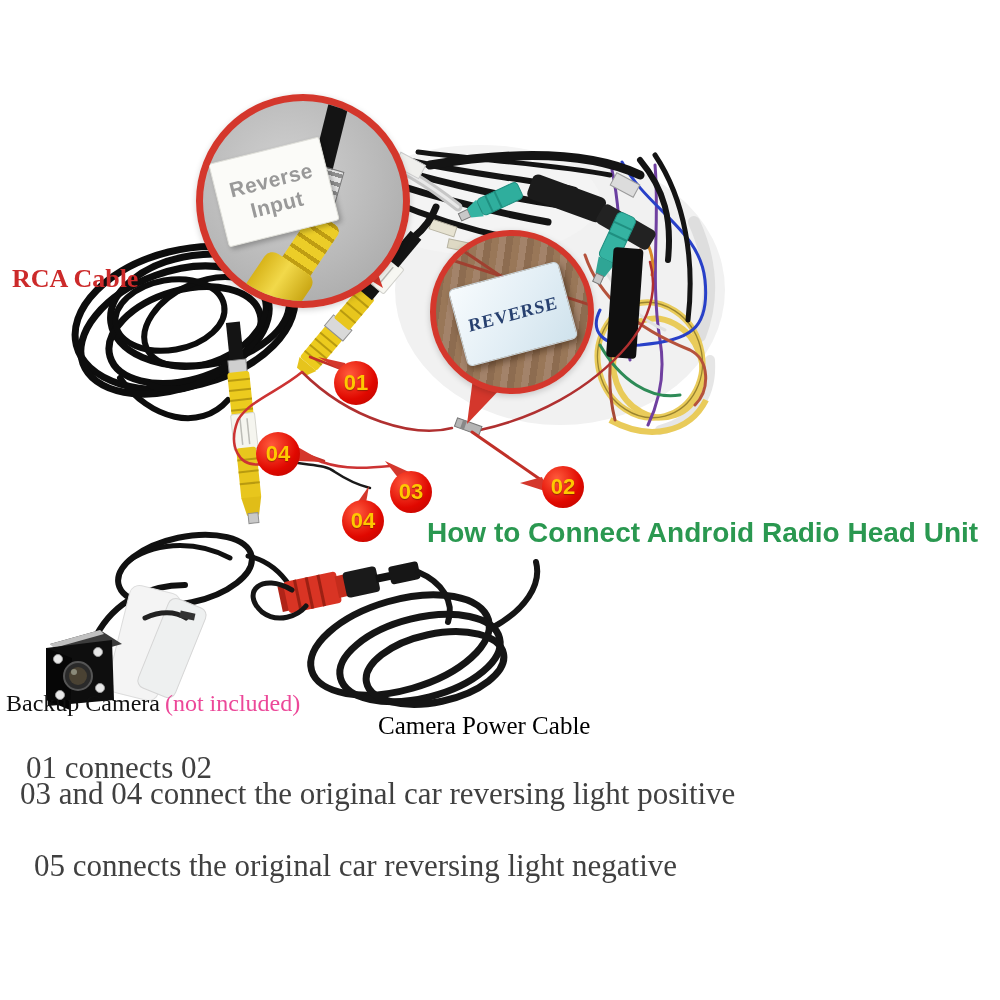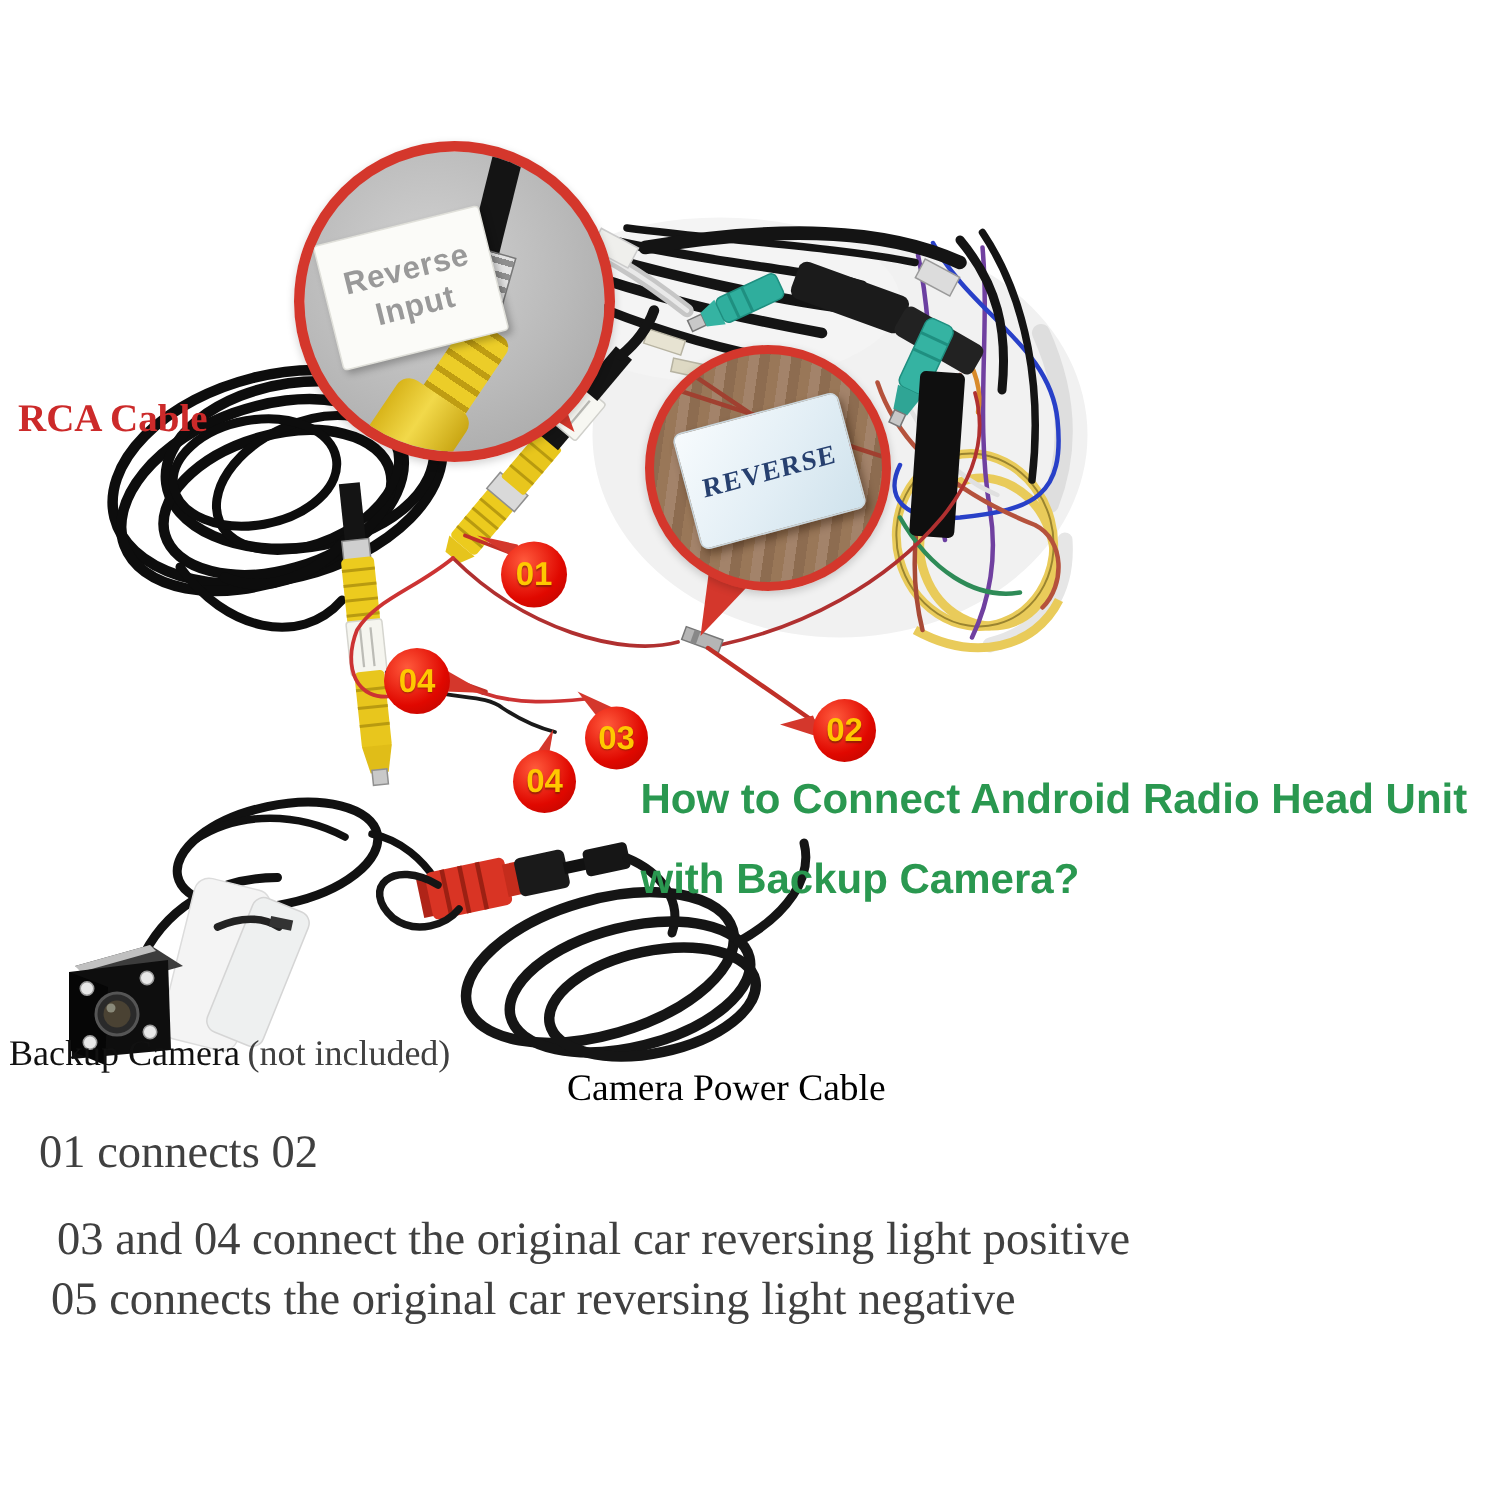--- a/index.html
+++ b/index.html
@@ -52,25 +52,25 @@
   #badge03{left:390px;top:471px;width:42px;height:42px;}
   #badge04{left:342px;top:500px;width:42px;height:42px;}
   #badge05{left:256px;top:432px;width:44px;height:44px;}
 
   .txt{position:absolute;white-space:nowrap;}
   #rca-label{left:12px;top:264px;font-family:"Liberation Serif",serif;font-weight:bold;
         font-size:26px;color:var(--label-red);}
   #title-l1{left:427px;top:517px;font-size:28px;font-weight:600;color:var(--title-green);}
   #title-l2{left:427px;top:570px;font-size:28px;font-weight:600;color:var(--title-green);}
   #backup-label{left:6px;top:690px;font-family:"Liberation Serif",serif;font-size:24px;color:#111;}
-  #backup-label .red{color:#404040;margin-left:5px;}
+  #backup-label .red{color:#ec4899;margin-left:5px;}
   #power-label{left:378px;top:712px;font-family:"Liberation Serif",serif;font-size:25px;color:#000000;}
   .instr{position:absolute;left:20px;font-family:"Liberation Serif",serif;font-size:31px;color:#404040;}
   #instr0{top:750px;padding-left:6px;}
-  #instr1{top:808px;margin-left:18px;}
+  #instr1{top:776px;}
   #instr2{top:848px;margin-left:14px;}
 </style>
 </head>
 <body>
 
 <div id="stage">
 
 <svg width="1000" height="1000" viewBox="0 0 1000 1000">
 
   <g>
@@ -300,21 +300,20 @@
     </div>
 <div class="badge" id="badge04">
       <span>04</span>
     </div>
 <div class="badge" id="badge05">
       <span>04</span>
     </div>
 
 <div class="txt" id="rca-label">RCA Cable</div>
 <div class="txt" id="title-l1">How to Connect Android Radio Head Unit</div>
-<div class="txt" id="title-l2">with Backup Camera?</div>
 <div class="txt" id="backup-label">
   <span>Backup Camera</span><span class="red">(not included)</span>
 </div>
 <div class="txt" id="power-label">Camera Power Cable</div>
 
 <div class="instr" id="instr0">01 connects 02</div>
 <div class="instr" id="instr1">03 and 04 connect the original car reversing light positive</div>
 <div class="instr" id="instr2">05 connects the original car reversing light negative</div>
 
 </div>

